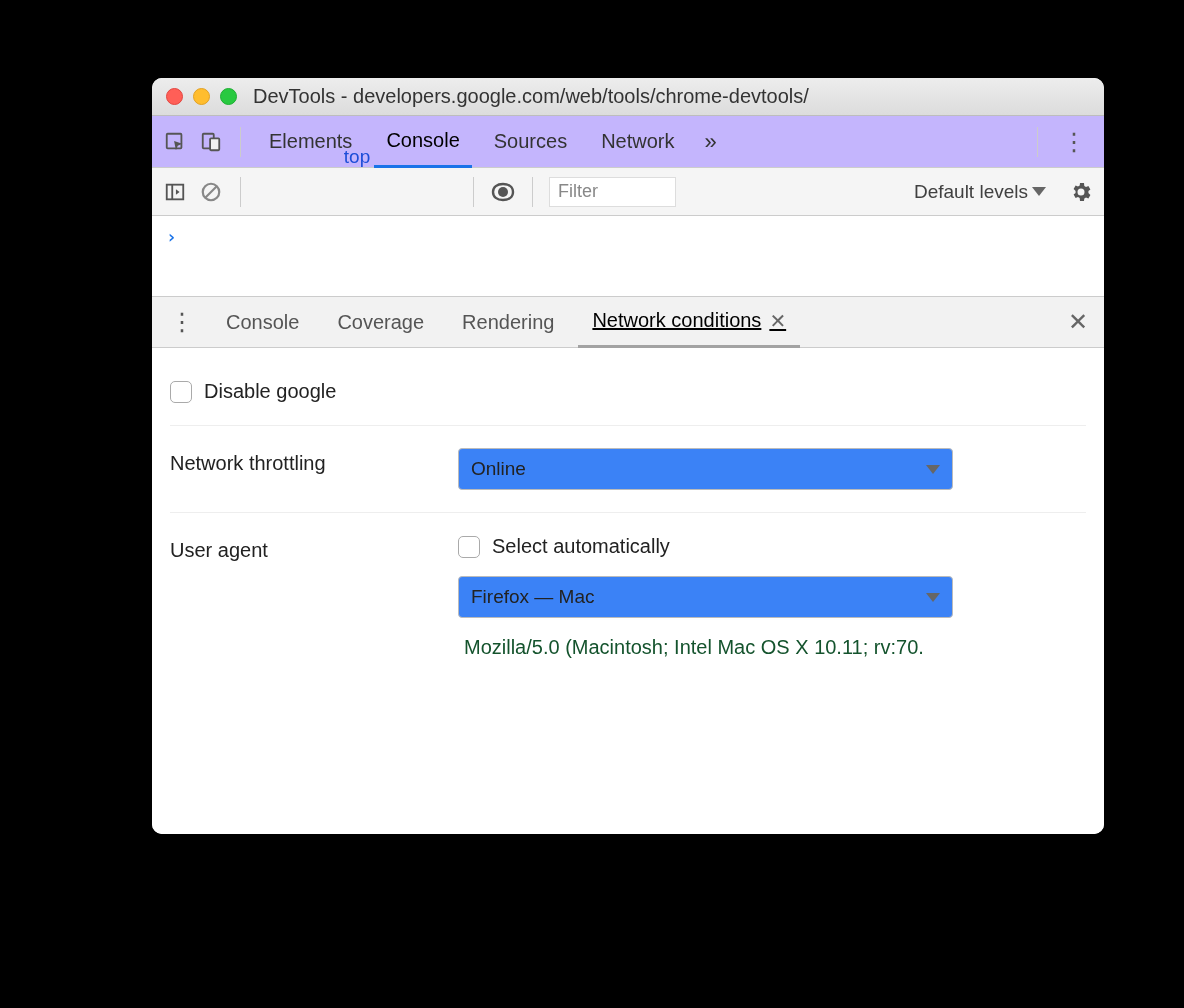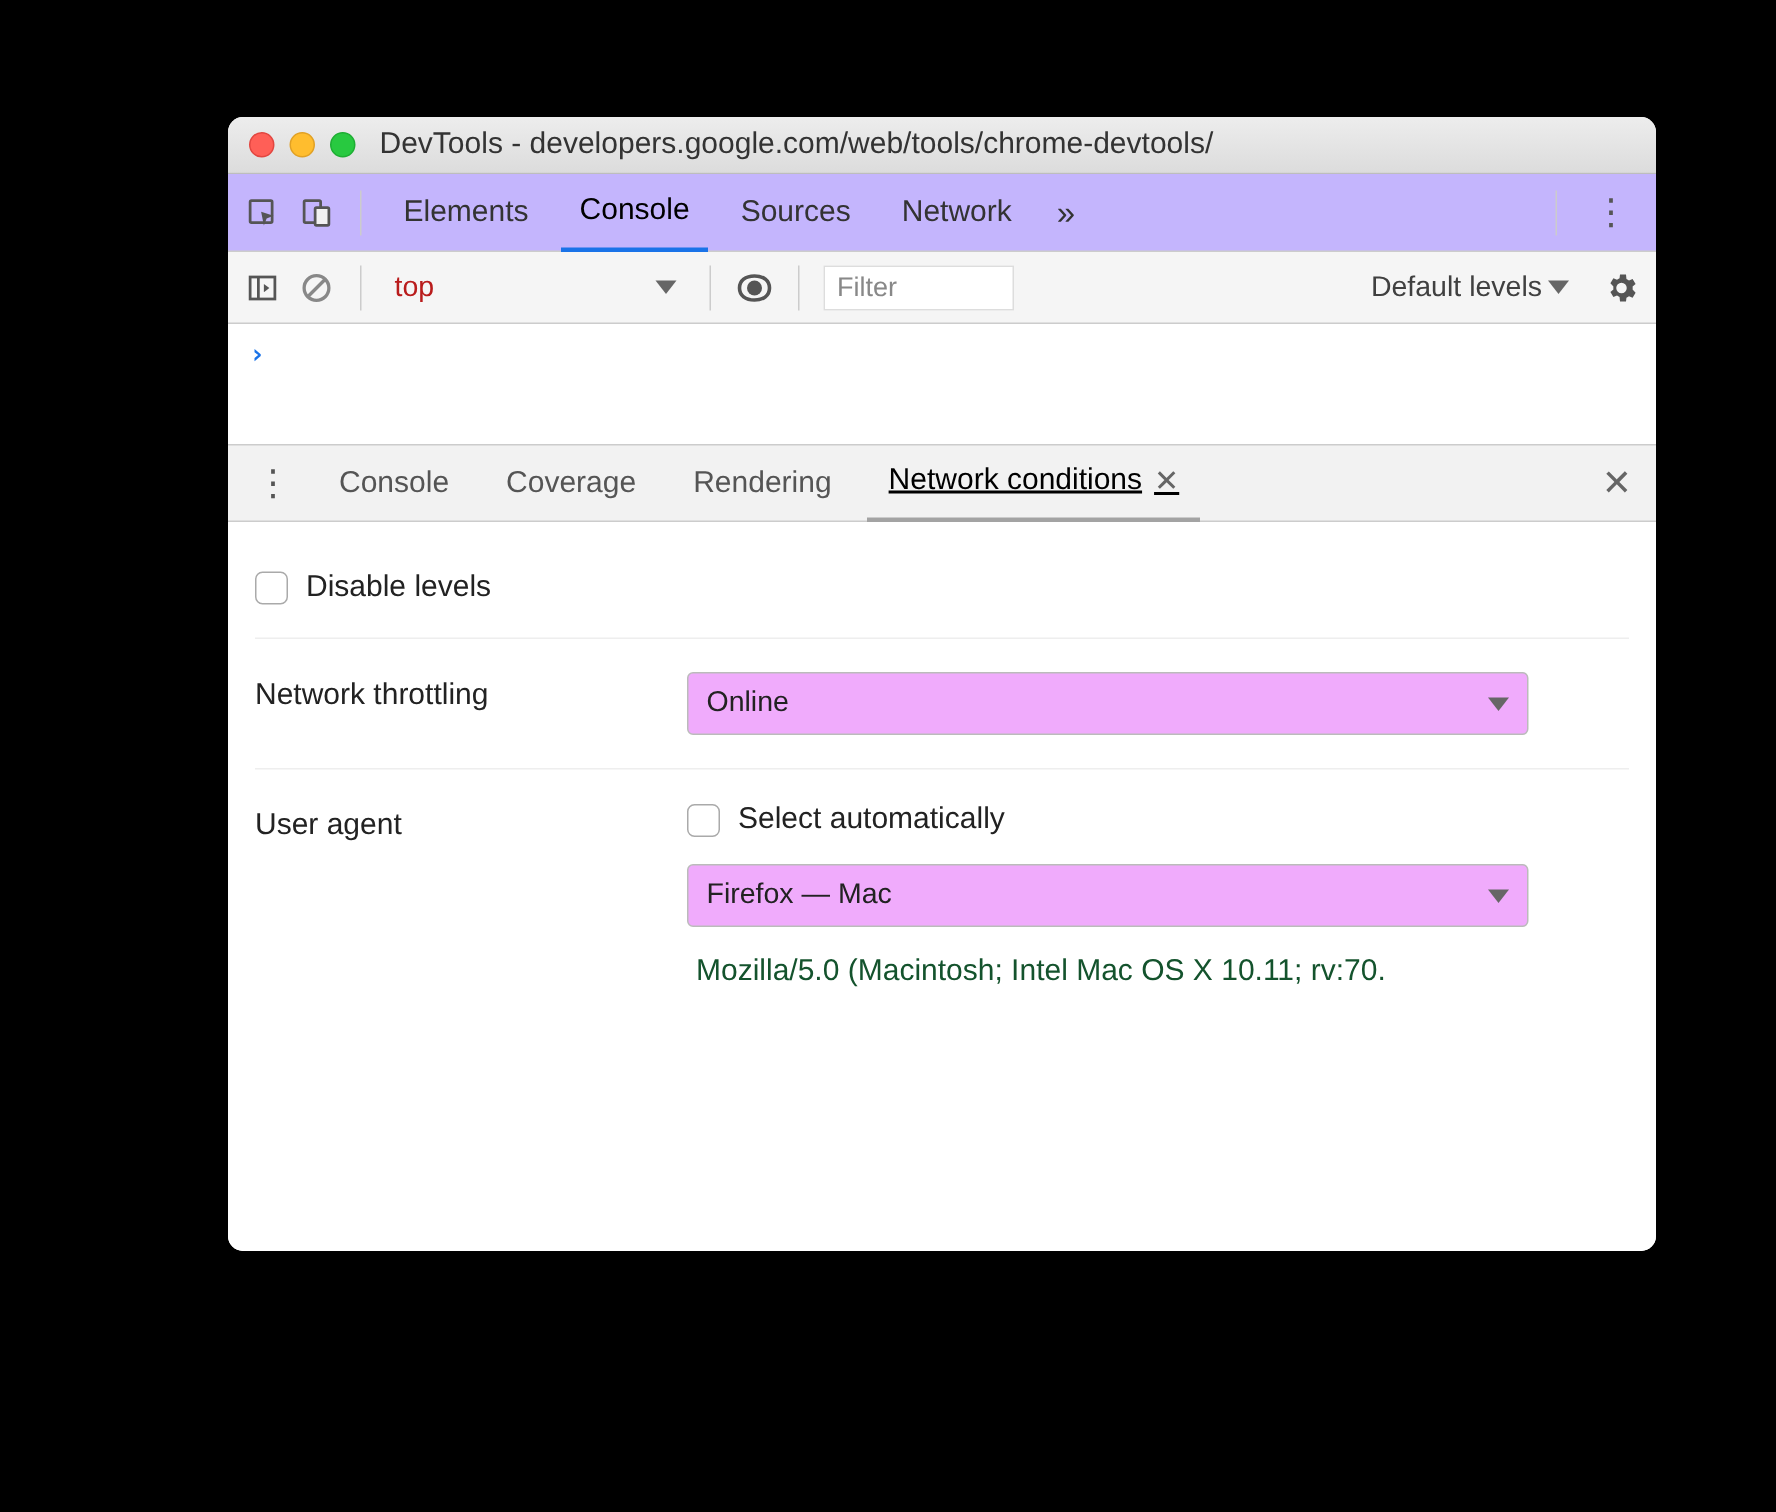--- a/index.html
+++ b/index.html
@@ -89,22 +89,22 @@
     align-items:center;
     padding:0 10px;
     gap:10px;
     font-size:19px;
     color:#333;
   }
   .context-select {
     display:flex; align-items:center; gap:60px;
     padding:0 6px;
     width:200px;
-    justify-content:space-between;
-    color:#b91c1c;
+    color:#1d4ed8;
+    flex-direction:column;
   }
   .tri-down {
     width:0; height:0;
     border-left:7px solid transparent;
     border-right:7px solid transparent;
     border-top:9px solid #666;
     display:inline-block;
   }
   .filter-input {
     width:127px; height:30px;
@@ -177,25 +177,25 @@
     gap:18px;
   }
   .check-row { display:flex; align-items:center; gap:12px; font-size:20px; color:#222;}
   .chk {
     width:22px; height:22px;
     border:1.5px solid #aaa;
     border-radius:5px;
     background:#fff;
   }
   .select {
-    width:561px;
+    width:495px;
     height:42px;
     border:1px solid #bbb;
     border-radius:4px;
-    background:#f0abfc;
+    background:#3b82f6;
     display:flex;
     align-items:center;
     justify-content:space-between;
     padding:0 12px;
     font-size:19px;
     color:#222;
   }
   .ua-text {
     font-size:20px;
     color:#14532d;
@@ -294,21 +294,21 @@
     <div class="tb-spacer"></div>
     <span class="close-x" style="font-size:24px; padding-right:6px;">✕</span>
   </div>
 
   <div class="panel">
 
     <div class="row">
       <div class="row-content">
         <div class="check-row">
           <div class="chk"></div>
-          <span>Disable levels</span>
+          <span>Disable google</span>
         </div>
       </div>
     </div>
 
     <div class="row">
       <div class="row-label">Network throttling</div>
       <div class="row-content">
         <div class="select">
           <span>Online</span>
           <span class="tri-down"></span>

